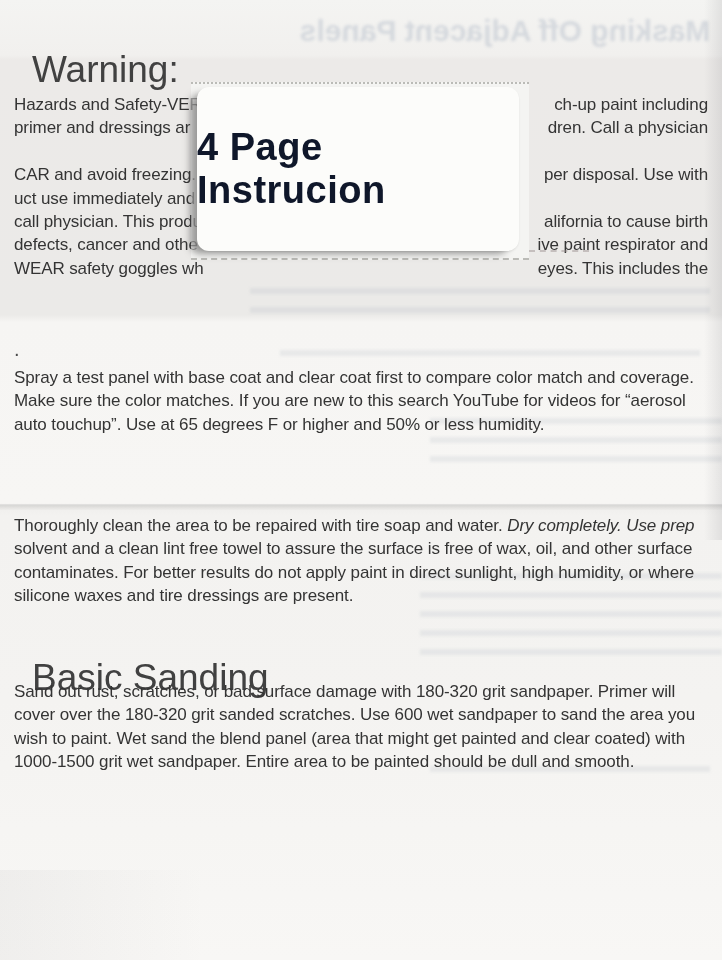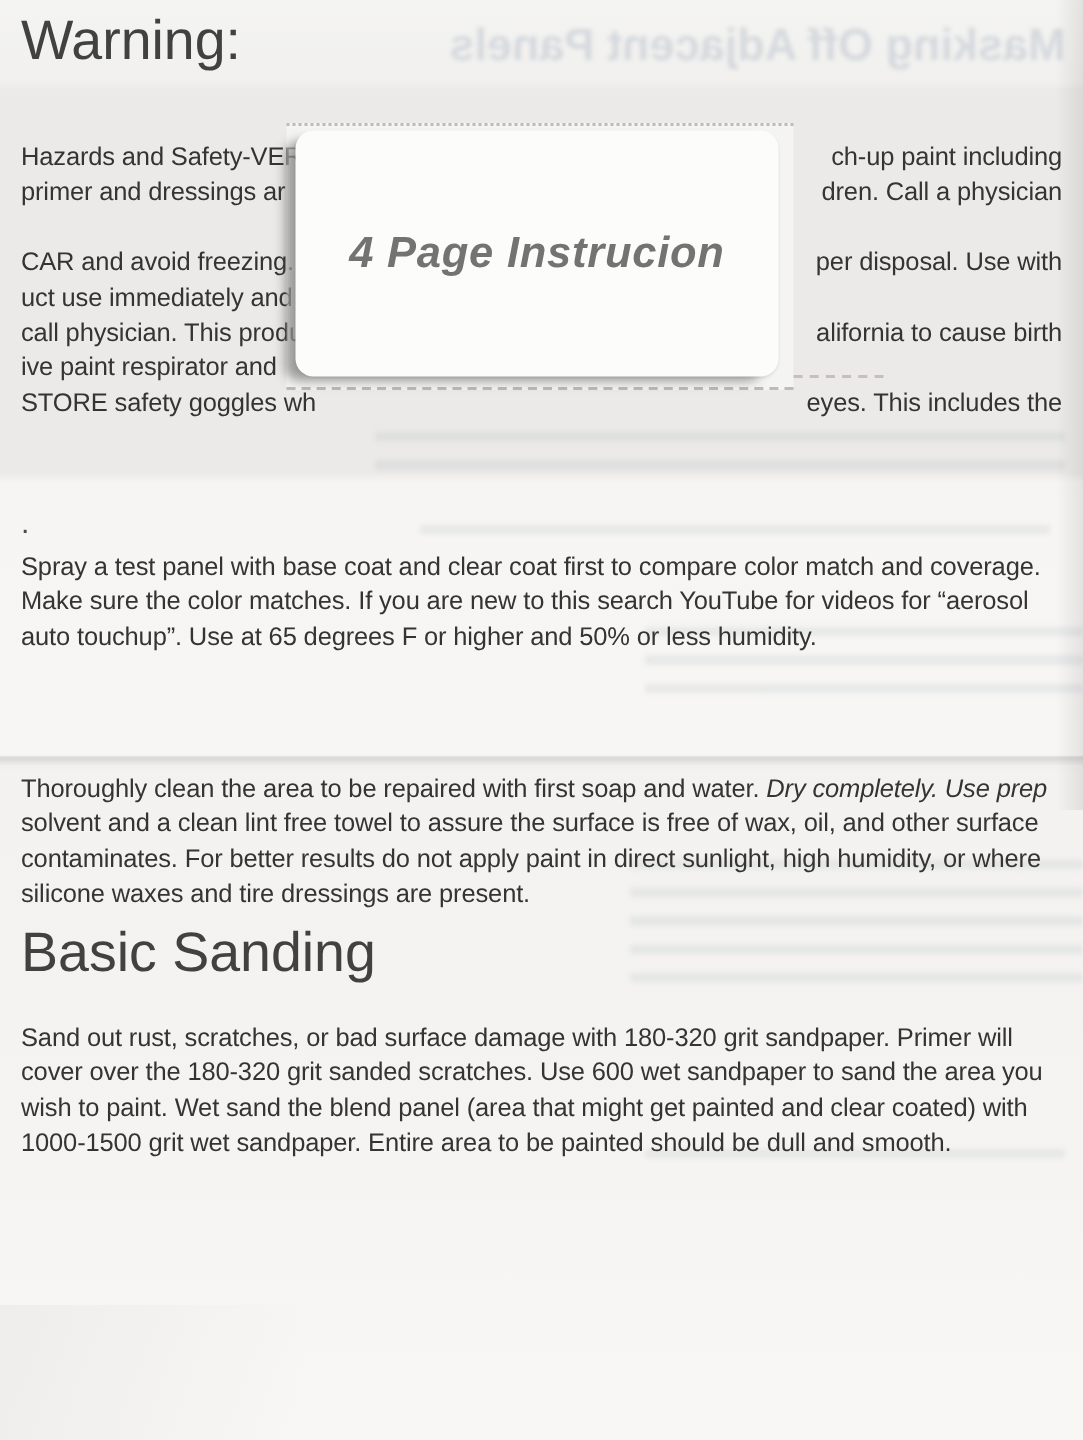--- a/index.html
+++ b/index.html
@@ -13,21 +13,21 @@
         #f6f5f3 322px,#f7f6f4 503px,
         #efeeec 506px,#f3f2f0 515px,
         #f4f3f1 700px,#f8f7f5 960px);
   }
   
   .edge-right{position:absolute;top:0;right:0;width:18px;height:540px;
     background:linear-gradient(90deg,rgba(0,0,0,0) 0%,rgba(60,60,70,0.10) 100%);}
   .edge-bottomleft{position:absolute;left:0;bottom:0;width:260px;height:90px;
     background:linear-gradient(90deg,rgba(80,80,85,0.05),rgba(80,80,85,0) 80%);}
   
-  .h1{position:absolute;left:14px;font-size:37px;font-weight:400;color:#414141;letter-spacing:0;}
+  .h1{position:absolute;left:32px;font-size:37px;font-weight:400;color:#414141;letter-spacing:0;margin-top:43px;}
   
   .ghost-title{
     position:absolute;top:14px;left:295px;width:420px;text-align:center;
     font-size:30px;font-weight:700;color:rgba(170,180,194,0.40);
     transform:scaleX(-1);filter:blur(1.4px);white-space:nowrap;}
   .ghost-lines{
     position:absolute;opacity:0.55;filter:blur(1.6px);
     background:repeating-linear-gradient(180deg,
       rgba(150,160,175,0.28) 0px,rgba(150,160,175,0.28) 6px,
       rgba(0,0,0,0) 6px,rgba(0,0,0,0) 19px);}
@@ -40,21 +40,21 @@
     background:rgba(252,252,250,0.55);
     border-top:2px dotted rgba(140,140,135,0.55);
     border-bottom:2px dashed rgba(140,140,135,0.55);}
   .liner-dots-ext{position:absolute;left:529px;top:250px;width:60px;height:0;
     border-top:2px dashed rgba(150,140,140,0.45);}
   .sticker{
     position:absolute;left:197px;top:87px;width:322px;height:164px;
     background:#fcfcfa;border-radius:12px;
     box-shadow:-9px 5px 7px -2px rgba(70,70,70,0.50), 0 1px 2px rgba(0,0,0,0.08);
     display:flex;flex-direction:column;align-items:center;justify-content:center;gap:22px;}
-  .sticker .line{font-size:29px;font-weight:700;color:#737373;letter-spacing:0.5px;font-style:italic;}
+  .sticker .line{font-size:38px;font-weight:700;color:#0f172a;letter-spacing:0.5px;}
   .sheet-boundary{position:absolute;left:0;top:504px;width:722px;height:5px;
     background:linear-gradient(180deg,rgba(0,0,0,0.10),rgba(0,0,0,0.01));
     border-top:1px solid rgba(0,0,0,0.05);}
   .it{font-style:italic;}
 </style>
 </head>
 <body>
 
 <div class="page">
 
@@ -83,40 +83,41 @@
       <span>per disposal. Use with</span>
     </div>
     <div class="splitline">
       <span>uct use immediately and</span>
     </div>
     <div class="splitline">
       <span>call physician. This produ</span>
       <span>alifornia to cause birth</span>
     </div>
     <div class="splitline">
+      <span>defects, cancer and othe</span>
       <span>ive paint respirator and</span>
     </div>
     <div class="splitline">
-      <span>STORE safety goggles wh</span>
+      <span>WEAR safety goggles wh</span>
       <span>eyes. This includes the</span>
     </div>
   </div>
 
   <div class="liner"></div>
   <div class="liner-dots-ext"></div>
   <div class="sticker">
     <div class="line">4 Page Instrucion</div>
   </div>
 
   <div class="stray-dot" style="left:14px;top:338px">.</div>
   <div class="para" style="left:14px;top:366px;width:700px">Spray a test panel with base coat and clear coat first to compare color match and coverage. Make sure the color matches.  If you are new to this search YouTube for videos for “aerosol auto touchup”.  Use at 65 degrees F or higher and 50% or less humidity.</div>
 
   <div class="sheet-boundary"></div>
   <div class="para" style="left:14px;top:514px;width:700px">
-    <span>Thoroughly clean the area to be repaired with first soap and water.  </span><span class="it">Dry completely. Use prep</span><span> solvent and a clean lint free towel to assure the surface is free of wax, oil, and other surface contaminates. For better results do not apply paint in direct sunlight, high humidity, or where silicone waxes and tire dressings are present.</span>
+    <span>Thoroughly clean the area to be repaired with tire soap and water.  </span><span class="it">Dry completely. Use prep</span><span> solvent and a clean lint free towel to assure the surface is free of wax, oil, and other surface contaminates. For better results do not apply paint in direct sunlight, high humidity, or where silicone waxes and tire dressings are present.</span>
   </div>
 
   <div class="h1" style="top:614px">Basic Sanding</div>
   <div class="para" style="left:14px;top:680px;width:706px">Sand out rust, scratches, or bad surface damage with 180-320 grit sandpaper. Primer will cover over the 180-320 grit sanded scratches. Use 600 wet sandpaper to sand the area you wish to paint. Wet sand the blend panel (area that might get painted and clear coated) with 1000-1500 grit wet sandpaper. Entire area to be painted should be dull and smooth.</div>
 
   <div class="edge-right"></div>
   <div class="edge-bottomleft"></div>
 </div>
 
 </body></html>

